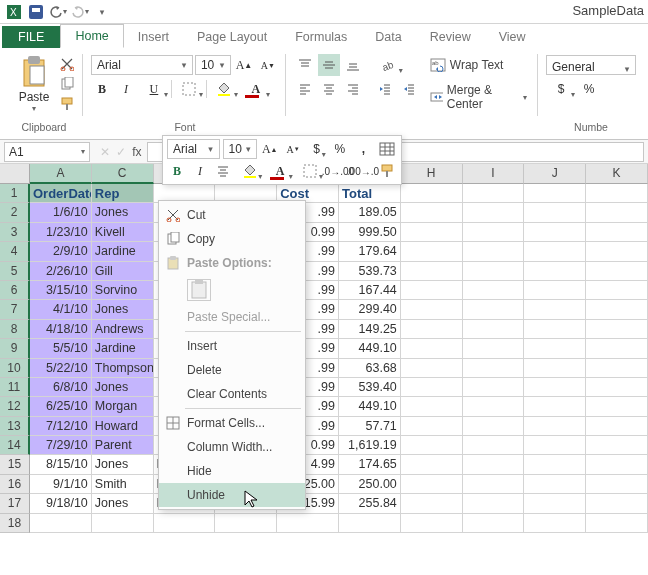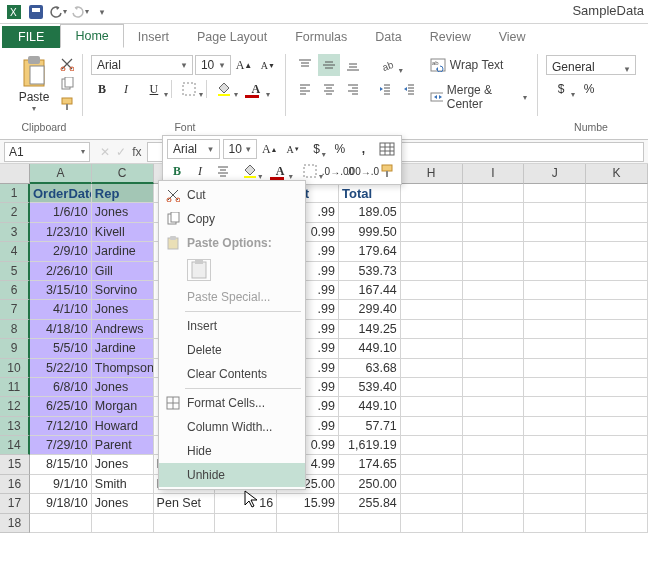--- a/index.html
+++ b/index.html
@@ -44,21 +44,21 @@
   .rh.sel { background: #b6d7c8; border-right: 2px solid #217346; }
   .cells { position: relative; }
   .cell-row { display: flex; height: 19.4px; }
   .cell { width: 64px; border-right: 1px solid #d4d4d4; border-bottom: 1px solid #d4d4d4; padding: 0 3px; font-size: 12.5px; line-height: 19px; white-space: nowrap; overflow: hidden; }
   .cell.r { text-align: right; }
   .cell.hdr { font-weight: bold; color: #1f497d; font-family: Arial; font-size: 13px;}
   .cell.sel { background: #c4b5fd; }
   .cell.selhdr { background: #a3c6b5 !important; }
   .mini-toolbar { position: absolute; left: 162px; top: 135px; width: 240px; background: #fff; border: 1px solid #c6c6c6; box-shadow: 2px 2px 6px rgba(0,0,0,0.15); padding: 2px; z-index: 40; }
   .mini-toolbar .row { gap: 3px; padding: 1px 2px; }
-  .ctx-menu { position: absolute; left: 158px; top: 180px; width: 148px; background: #fcfcfc; border: 1px solid #c6c6c6; box-shadow: 2px 2px 8px rgba(0,0,0,0.2); z-index: 50; padding: 2px 0; font-size: 12px; }
+  .ctx-menu { position: absolute; left: 158px; top: 200px; width: 148px; background: #fcfcfc; border: 1px solid #c6c6c6; box-shadow: 2px 2px 8px rgba(0,0,0,0.2); z-index: 50; padding: 2px 0; font-size: 12px; }
   .ctx-item { display: flex; align-items: center; height: 24px; padding: 0 8px 0 28px; position: relative; color: #444; }
   .ctx-item.disabled { color: #a0a0a0; }
   .ctx-item.hover { background: #c5e0d4; }
   .ctx-item .ci-icon { position: absolute; left: 6px; width: 16px; height: 16px; display:flex; align-items:center; justify-content:center; }
   .ctx-sep { height: 1px; background: #d4d4d4; margin: 2px 4px 2px 26px; }
   .cursor { position: absolute; left: 244px; top: 490px; z-index: 60; pointer-events:none; }
   svg { display: block; }
 </style>
 </head>
 <body>

